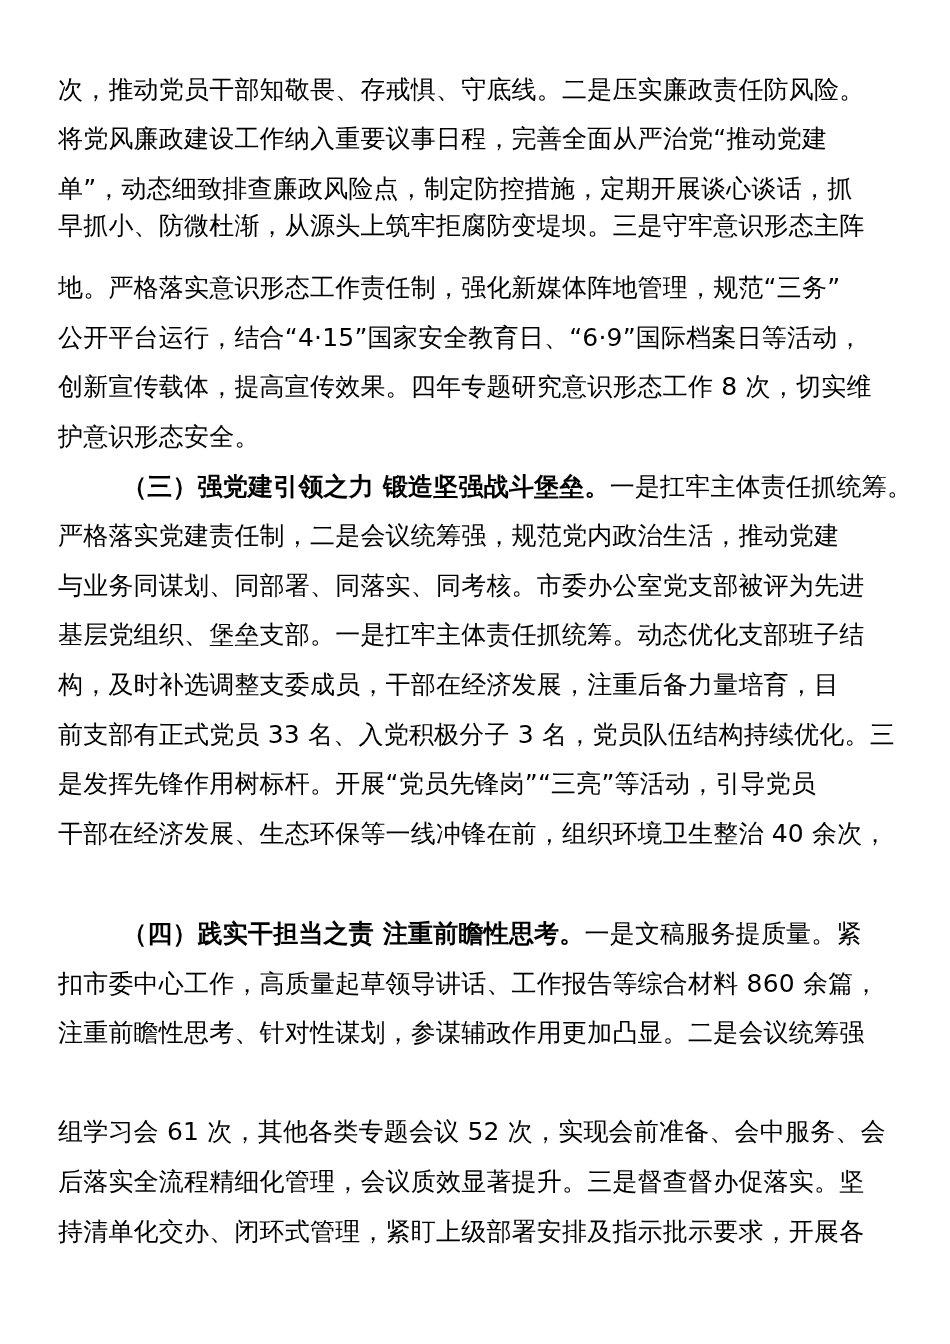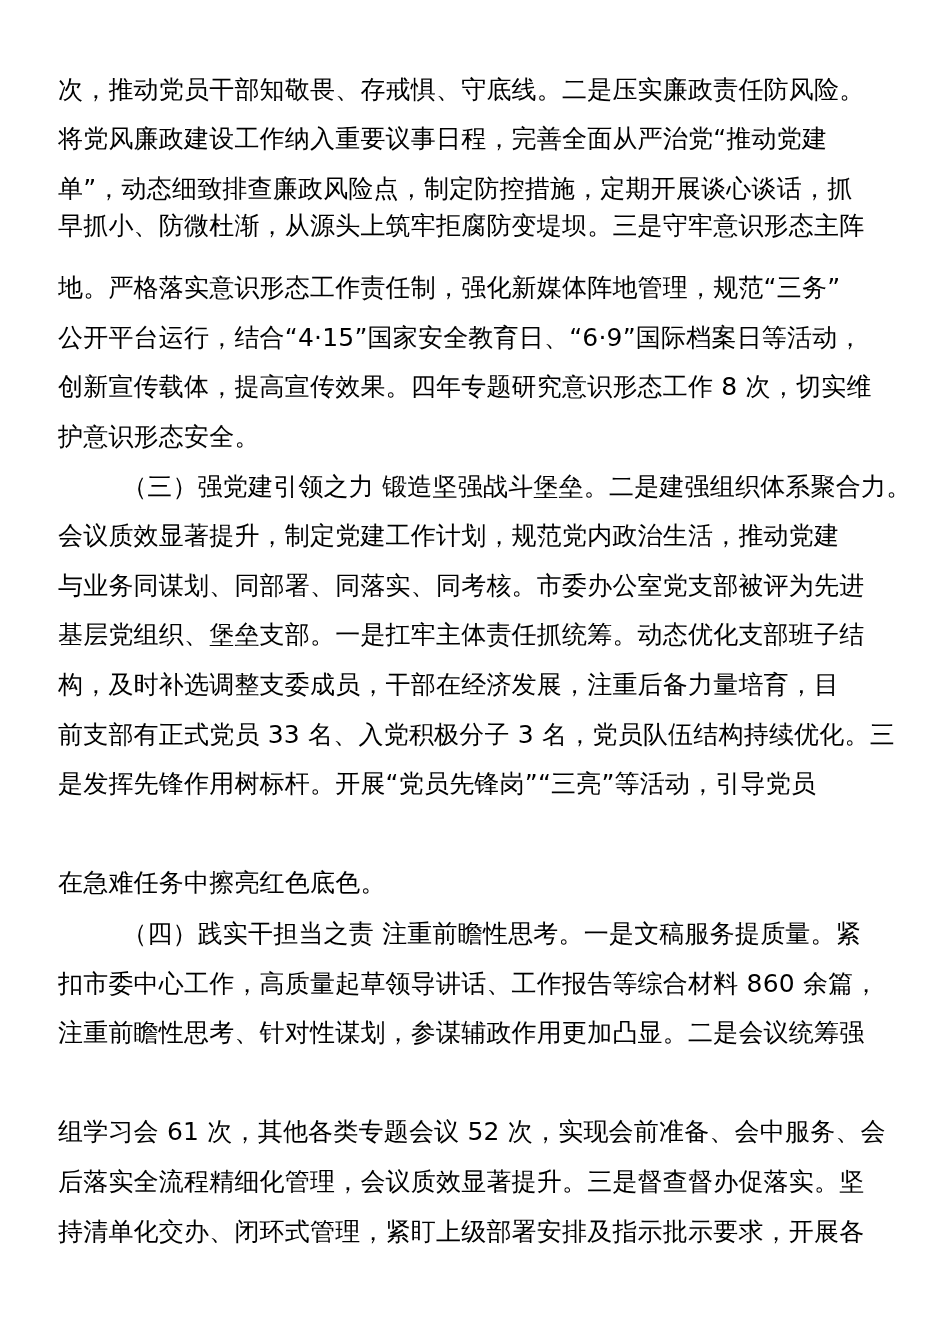--- a/index.html
+++ b/index.html
@@ -2,43 +2,43 @@
 <html><head>
 <meta charset="utf-8">
 <style>
   html, body { margin: 0; padding: 0; background: #ffffff; }
   body { width: 950px; height: 1344px; position: relative; overflow: hidden;
          font-family: "DejaVu Sans", "Liberation Sans", sans-serif; color: #000; }
   .page { position: absolute; left: 0; top: 0; width: 798px; height: 1344px; }
   .line { position: absolute; left: 58px; white-space: nowrap;
           font-size: 25px; line-height: 32px; letter-spacing: 0.2px; }
   .line.indent { left: 122px; }
-  .b { font-weight: normal; }
+  .b { font-weight: bold; }
 </style>
 </head>
 <body>
 
 <div class="page">
   <div class="line" style="top:74px">次，推动党员干部知敬畏、存戒惧、守底线。二是压实廉政责任防风险。</div>
   <div class="line" style="top:123px">将党风廉政建设工作纳入重要议事日程，完善全面从严治党“推动党建</div>
   <div class="line" style="top:173px">单”，动态细致排查廉政风险点，制定防控措施，定期开展谈心谈话，抓</div>
   <div class="line" style="top:210px">早抓小、防微杜渐，从源头上筑牢拒腐防变堤坝。三是守牢意识形态主阵</div>
   <div class="line" style="top:272px">地。严格落实意识形态工作责任制，强化新媒体阵地管理，规范“三务”</div>
   <div class="line" style="top:322px">公开平台运行，结合“4·15”国家安全教育日、“6·9”国际档案日等活动，</div>
   <div class="line" style="top:371px">创新宣传载体，提高宣传效果。四年专题研究意识形态工作 8 次，切实维</div>
   <div class="line" style="top:421px">护意识形态安全。</div>
 
-  <div class="line indent" style="top:471px"><span class="b">（三）强党建引领之力 锻造坚强战斗堡垒。</span><span>二是建强组织体系聚合力。</span></div>
-  <div class="line" style="top:520px">会议质效显著提升，制定党建工作计划，规范党内政治生活，推动党建</div>
+  <div class="line indent" style="top:471px"><span class="b">（三）强党建引领之力 锻造坚强战斗堡垒。</span><span>一是扛牢主体责任抓统筹。</span></div>
+  <div class="line" style="top:520px">严格落实党建责任制，二是会议统筹强，规范党内政治生活，推动党建</div>
   <div class="line" style="top:570px">与业务同谋划、同部署、同落实、同考核。市委办公室党支部被评为先进</div>
   <div class="line" style="top:619px">基层党组织、堡垒支部。一是扛牢主体责任抓统筹。动态优化支部班子结</div>
   <div class="line" style="top:669px">构，及时补选调整支委成员，干部在经济发展，注重后备力量培育，目</div>
   <div class="line" style="top:719px">前支部有正式党员 33 名、入党积极分子 3 名，党员队伍结构持续优化。三</div>
   <div class="line" style="top:768px">是发挥先锋作用树标杆。开展“党员先锋岗”“三亮”等活动，引导党员</div>
-  <div class="line" style="top:867px">在急难任务中擦亮红色底色。</div>
+  <div class="line" style="top:818px">干部在经济发展、生态环保等一线冲锋在前，组织环境卫生整治 40 余次，</div>
 
   <div class="line indent" style="top:918px"><span class="b">（四）践实干担当之责 注重前瞻性思考。</span><span>一是文稿服务提质量。紧</span></div>
   <div class="line" style="top:968px">扣市委中心工作，高质量起草领导讲话、工作报告等综合材料 860 余篇，</div>
   <div class="line" style="top:1017px">注重前瞻性思考、针对性谋划，参谋辅政作用更加凸显。二是会议统筹强</div>
   <div class="line" style="top:1116px">组学习会 61 次，其他各类专题会议 52 次，实现会前准备、会中服务、会</div>
   <div class="line" style="top:1216px">持清单化交办、闭环式管理，紧盯上级部署安排及指示批示要求，开展各</div>
   <div class="line" style="top:1166px">后落实全流程精细化管理，会议质效显著提升。三是督查督办促落实。坚</div>
 </div>
 
 </body></html>

